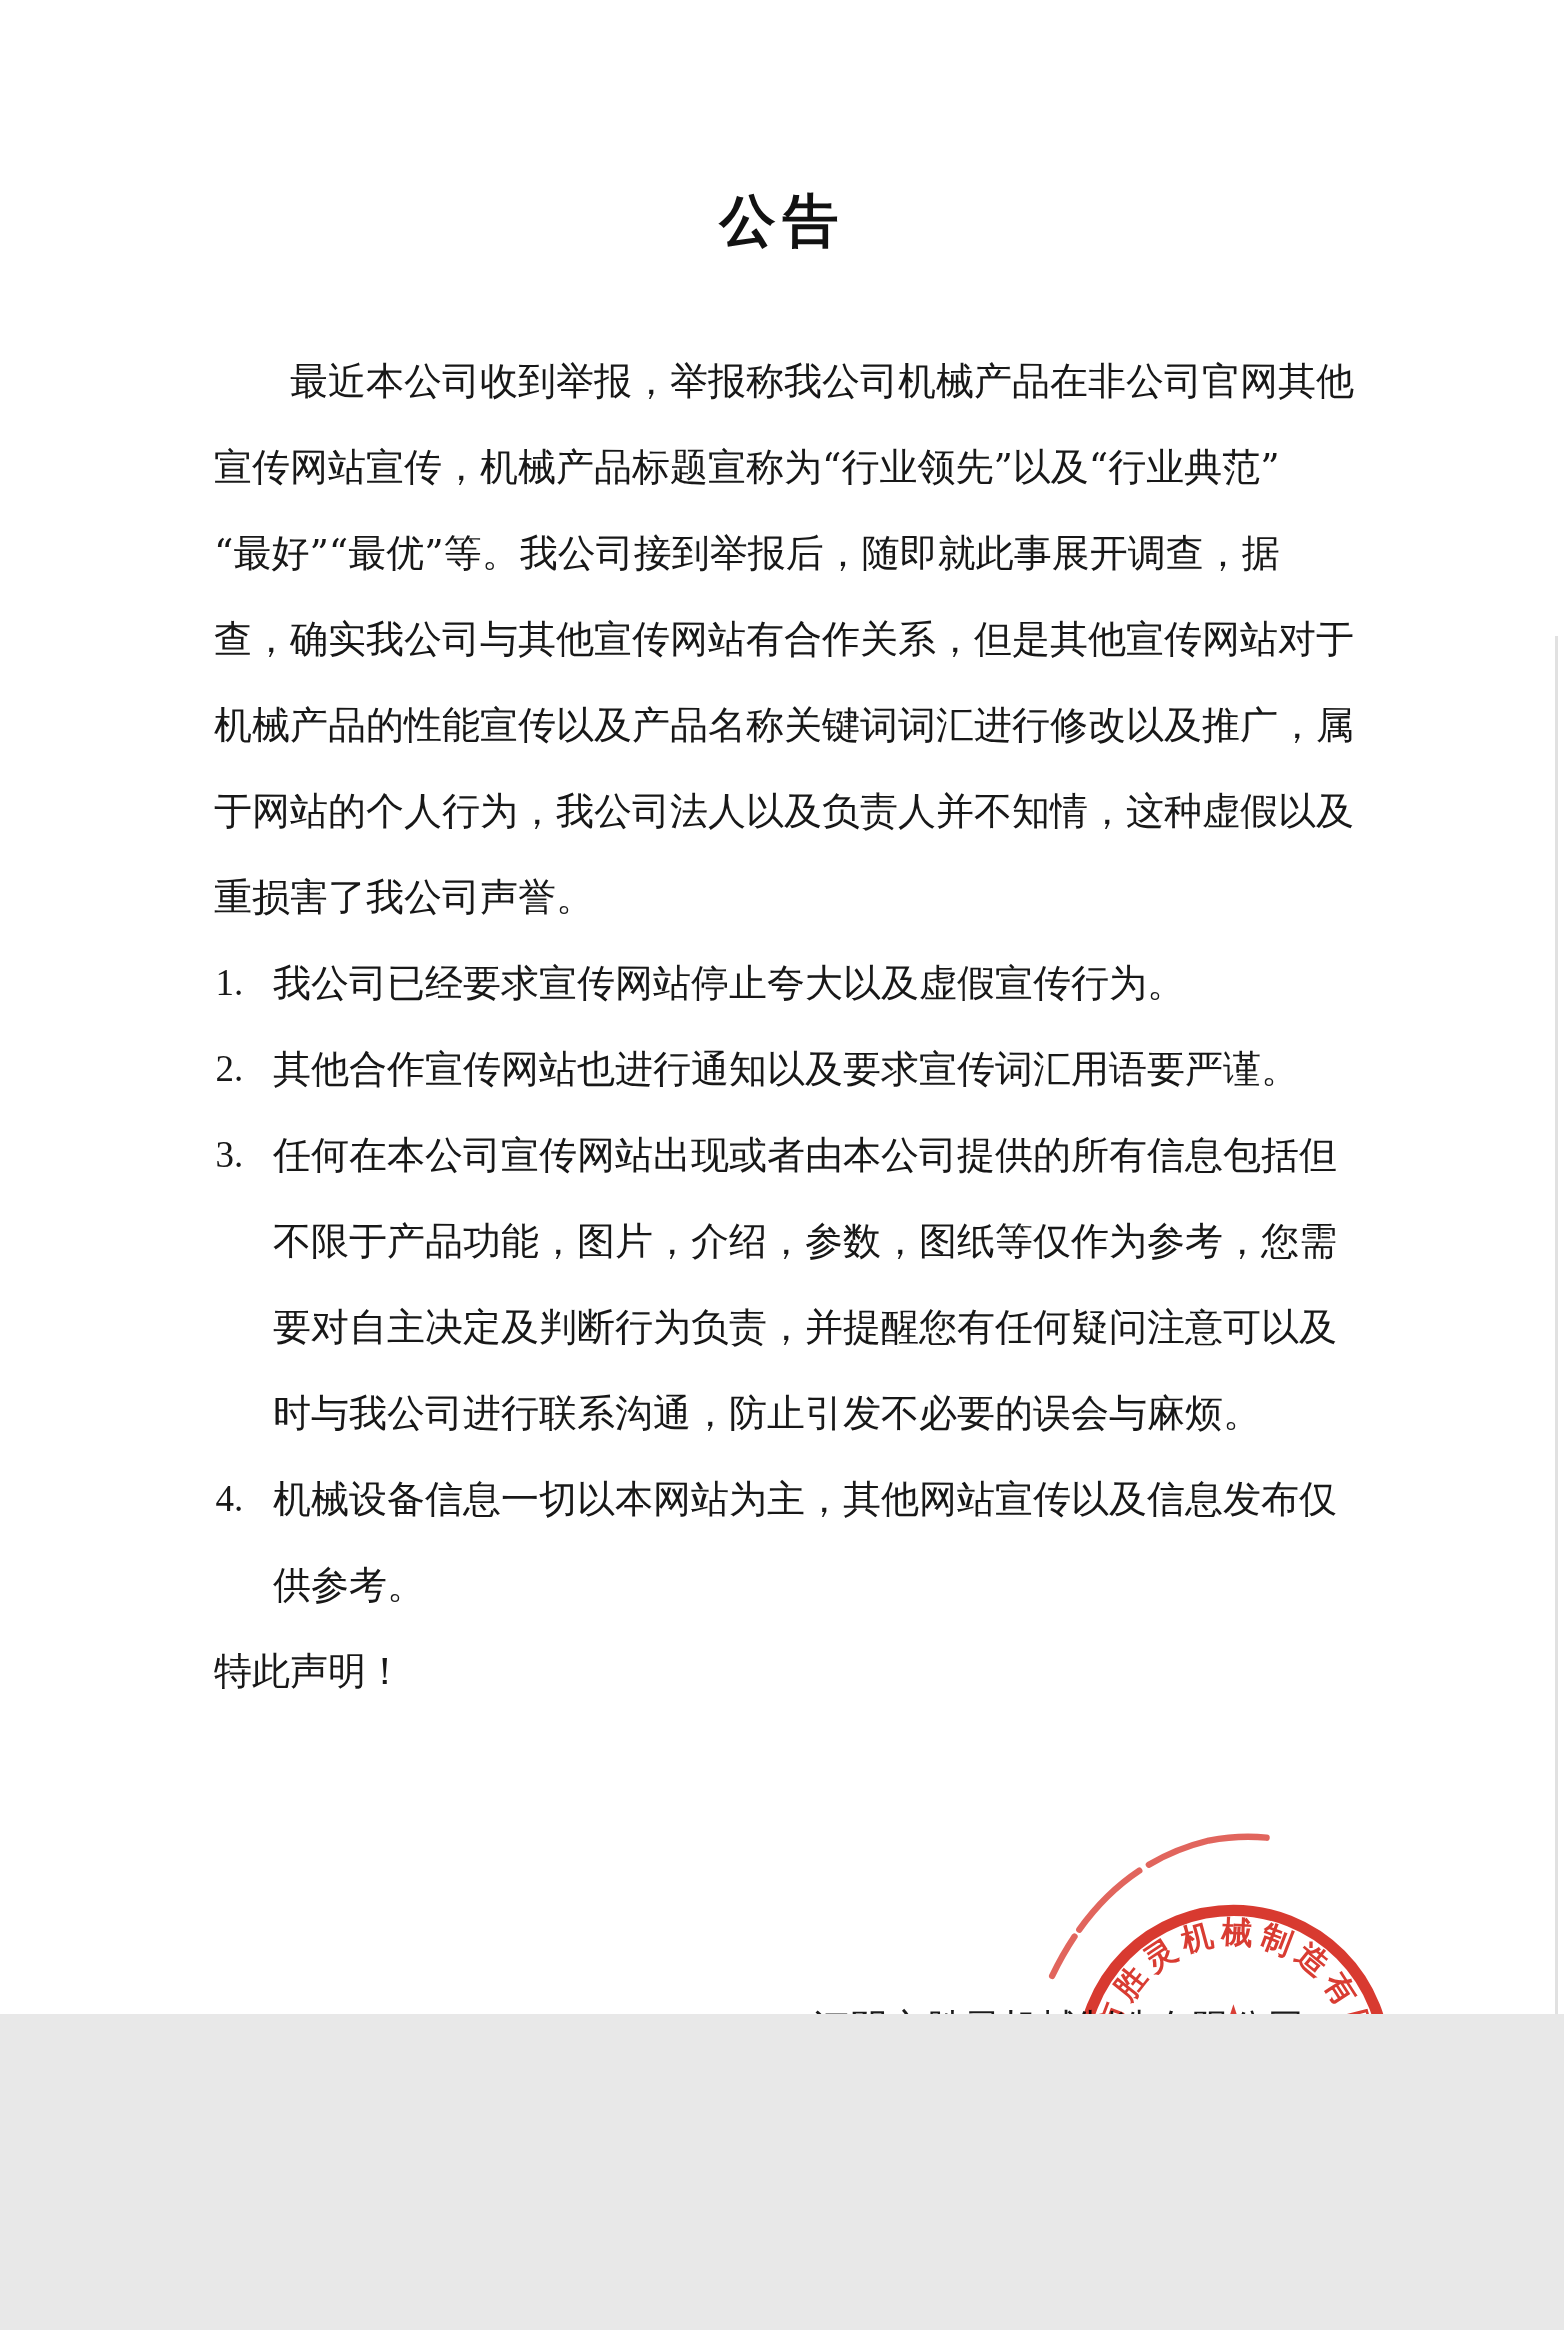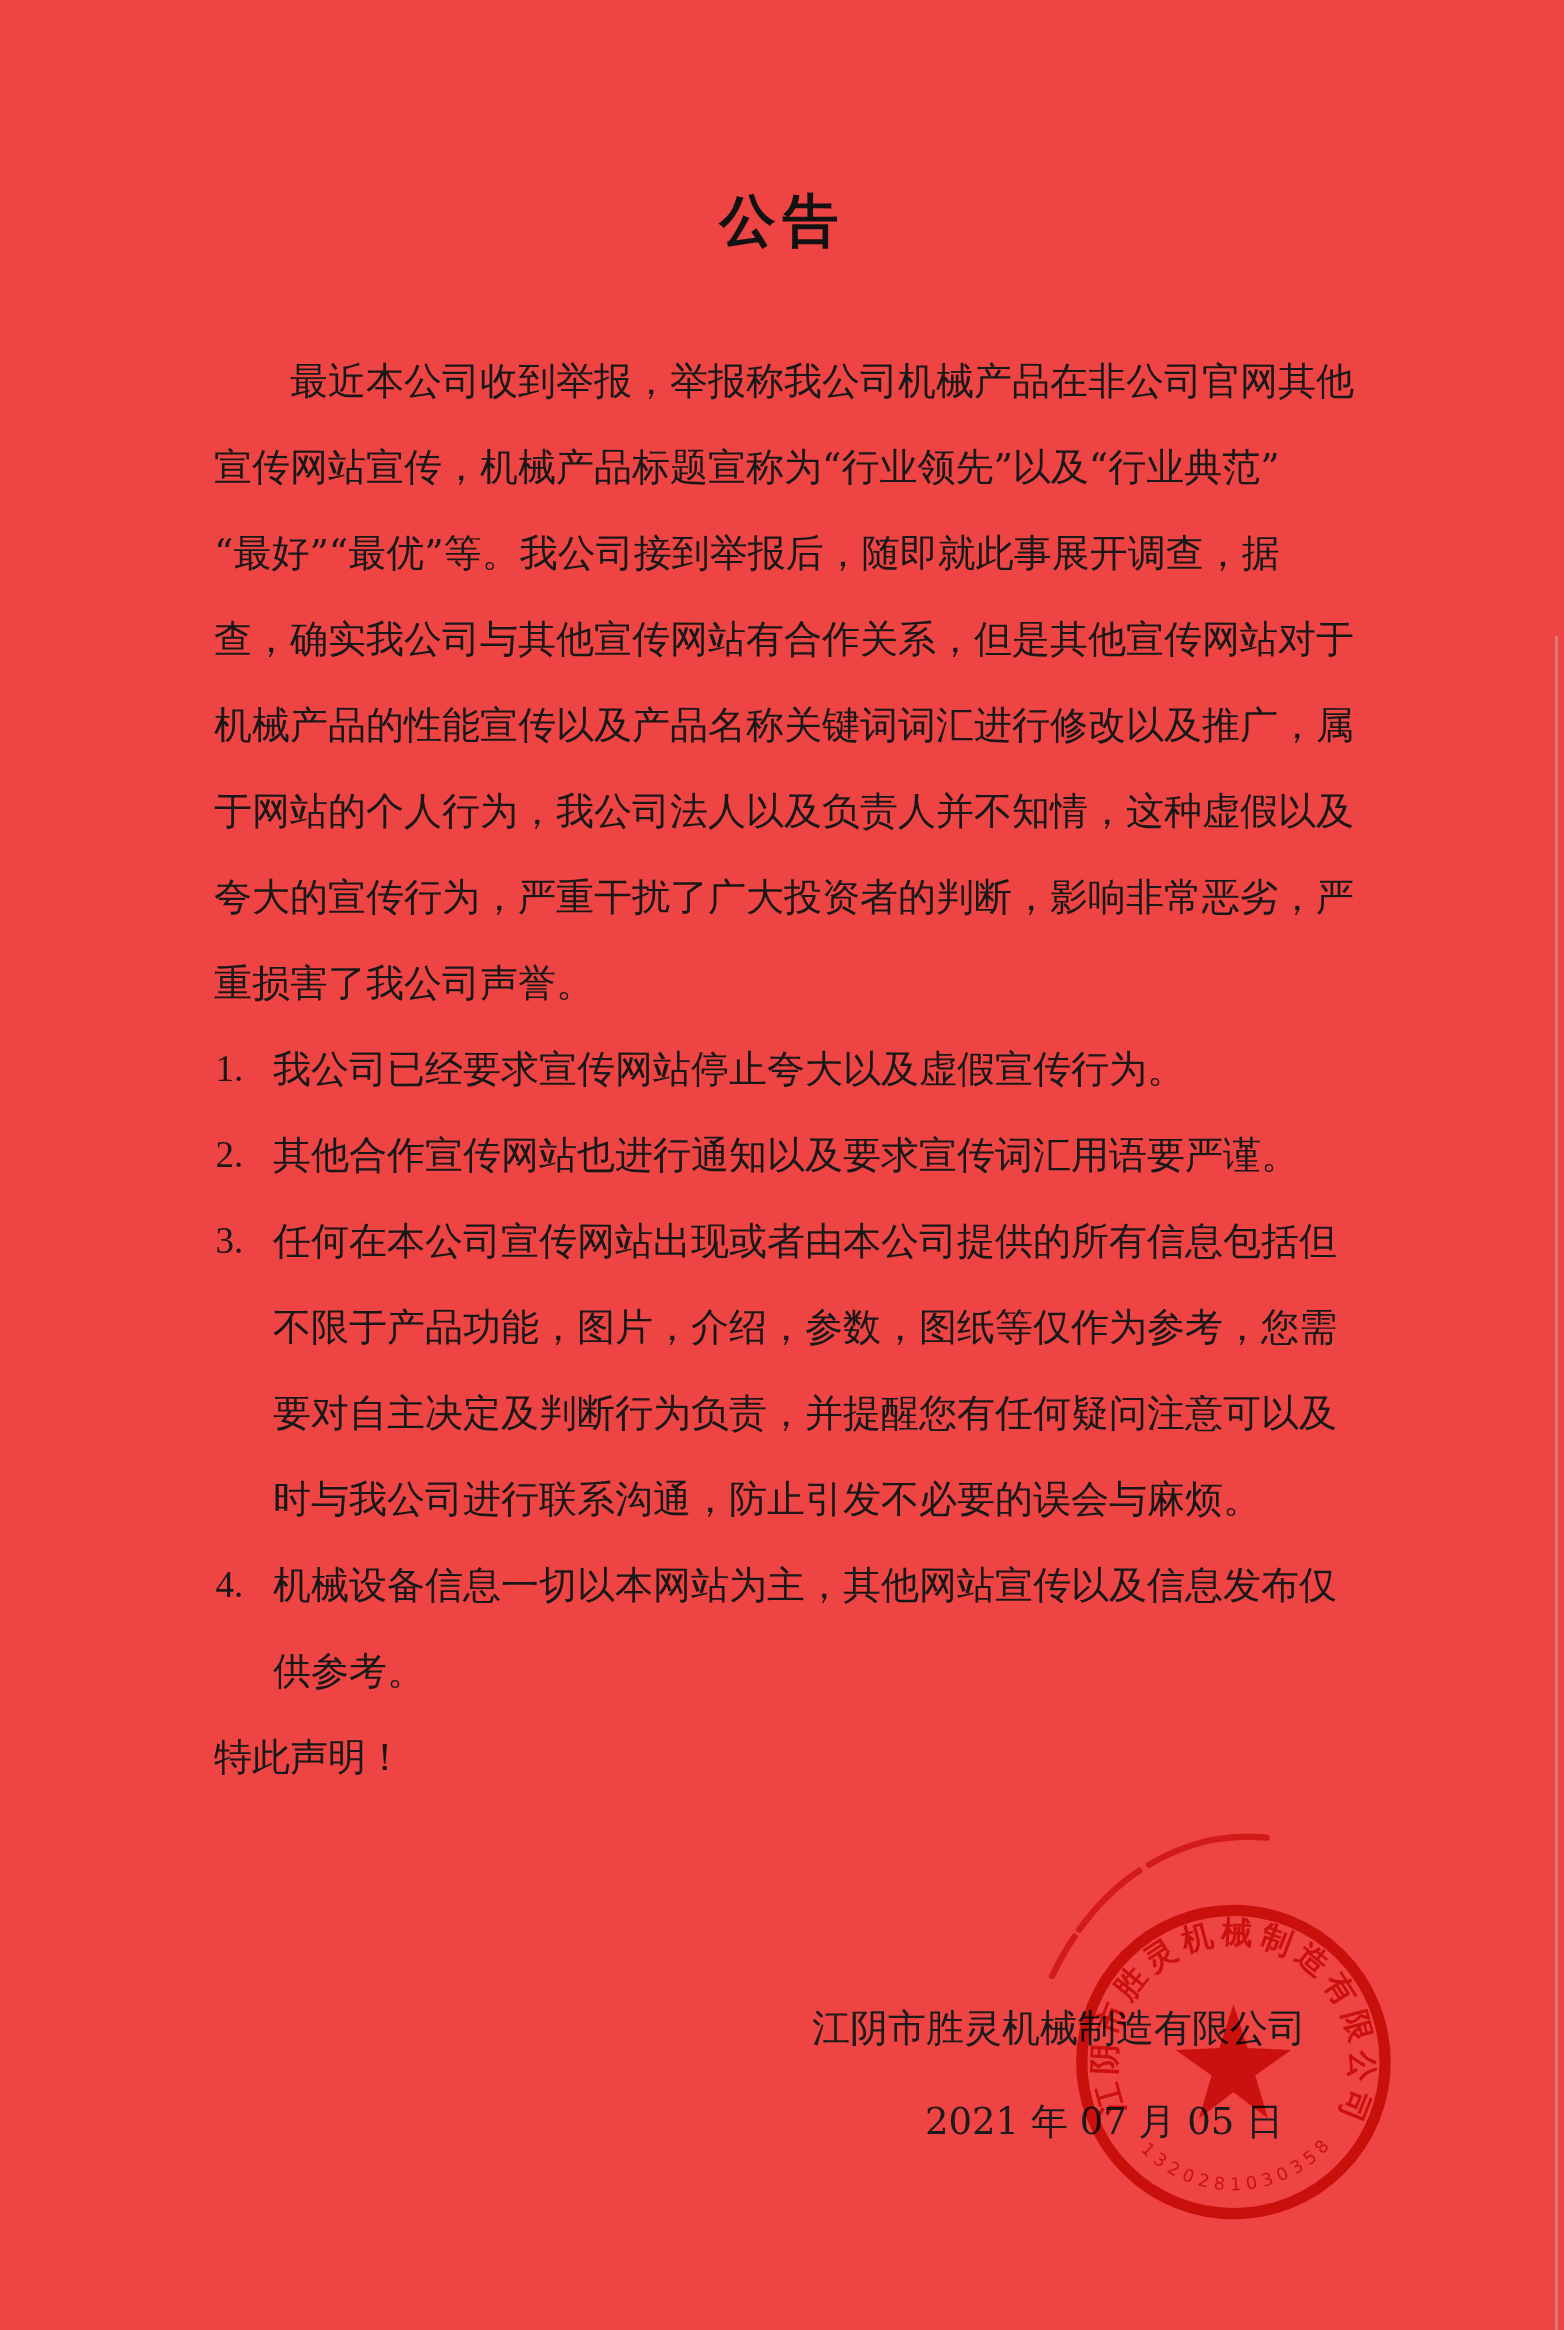--- a/index.html
+++ b/index.html
@@ -1,20 +1,20 @@
 <!DOCTYPE html>
 <html style="font-size:11.3px"><head>
 <meta charset="utf-8">
 <style>
   html,body{margin:0;padding:0;background:#e8e8e8;}
   .page{
     position:relative;
-    width:1565px;height:2330px;
+    width:1565px;height:2014px;
     margin:0 auto;
-    background:#ef4444;
+    background:#ffffff;
     overflow:hidden;
     font-family:"DejaVu Serif","Liberation Serif",serif;
     color:#181818;
   }
   .doc-title{
     position:absolute;top:185px;left:0;right:0;
     text-align:center;
     font-size:56px;line-height:71px;
     letter-spacing:7px;
     font-weight:600;
@@ -65,21 +65,20 @@
   <div class="doc-title">公告</div>
 
   <div class="body-block">
 
     <div class="bodyline indent">最近本公司收到举报，举报称我公司机械产品在非公司官网其他</div>
     <div class="bodyline">宣传网站宣传，机械产品标题宣称为“行业领先”以及“行业典范”</div>
     <div class="bodyline">“最好”“最优”等。我公司接到举报后，随即就此事展开调查，据</div>
     <div class="bodyline">查，确实我公司与其他宣传网站有合作关系，但是其他宣传网站对于</div>
     <div class="bodyline">机械产品的性能宣传以及产品名称关键词词汇进行修改以及推广，属</div>
     <div class="bodyline">于网站的个人行为，我公司法人以及负责人并不知情，这种虚假以及</div>
-    <div class="bodyline">夸大的宣传行为，严重干扰了广大投资者的判断，影响非常恶劣，严</div>
     <div class="bodyline">重损害了我公司声誉。</div>
 
 
     <div class="list-item">
       <span class="li-num">1.</span>
       <div class="bodyline">我公司已经要求宣传网站停止夸大以及虚假宣传行为。</div>
     </div>
 
     <div class="list-item">
       <span class="li-num">2.</span>

